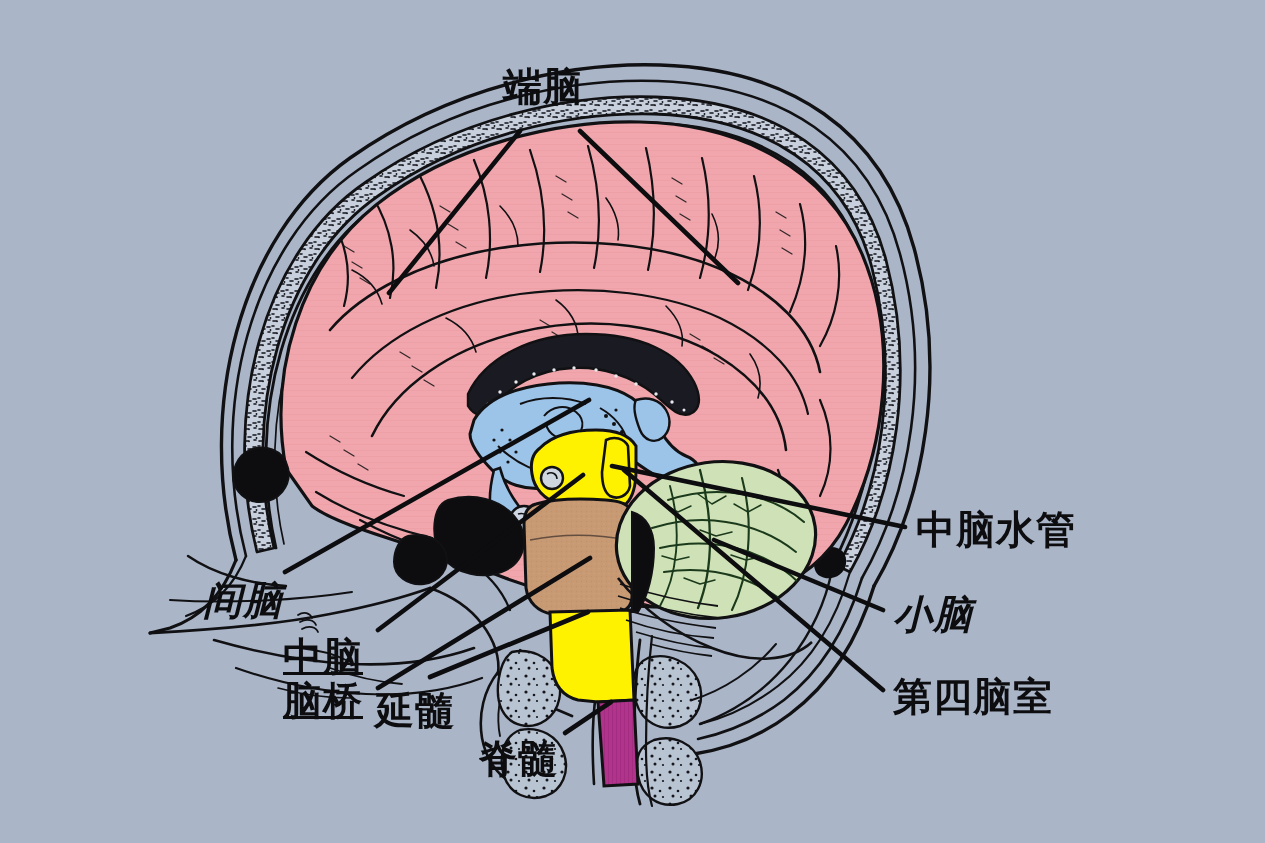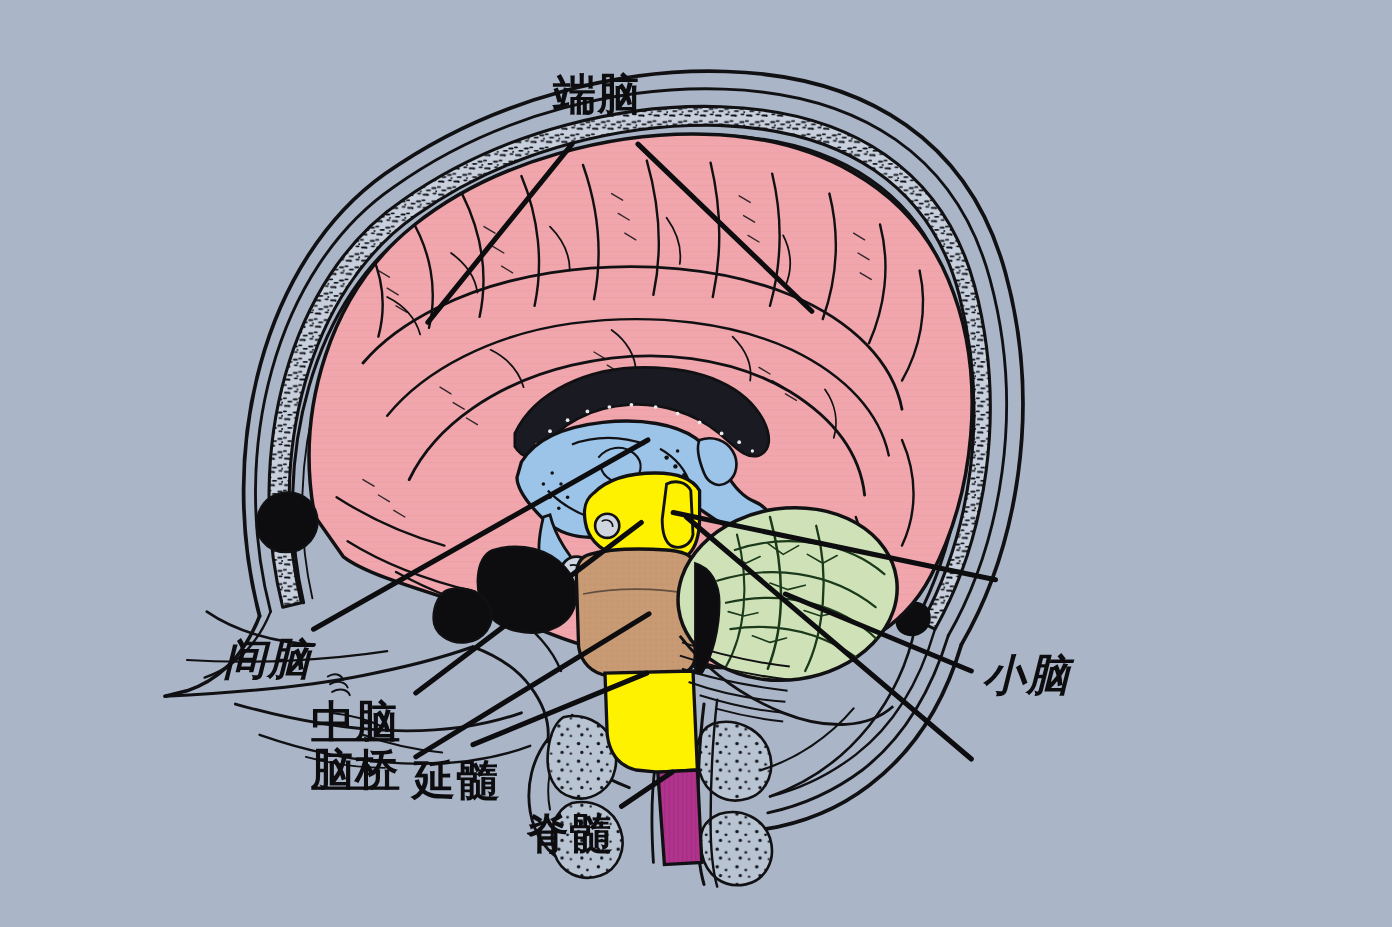--- a/index.html
+++ b/index.html
@@ -370,17 +370,19 @@
 
   <div class="label" style="left:203px; top:580px;font-style:italic;">间脑</div>
 
   <div class="label two-line" style="left:283px; top:635px;">中脑
 脑桥</div>
 
   <div class="label" style="left:375px; top:690px;">延髓</div>
 
   <div class="label" style="left:468px; top:738px;margin-left:10px;">脊髓</div>
 
+  <div class="label" style="left:916px; top:509px;">中脑水管</div>
 
   <div class="label" style="left:893px; top:594px;font-style:italic;">小脑</div>
 
+  <div class="label" style="left:893px; top:676px;">第四脑室</div>
 
 </div>
 
 </body></html>

